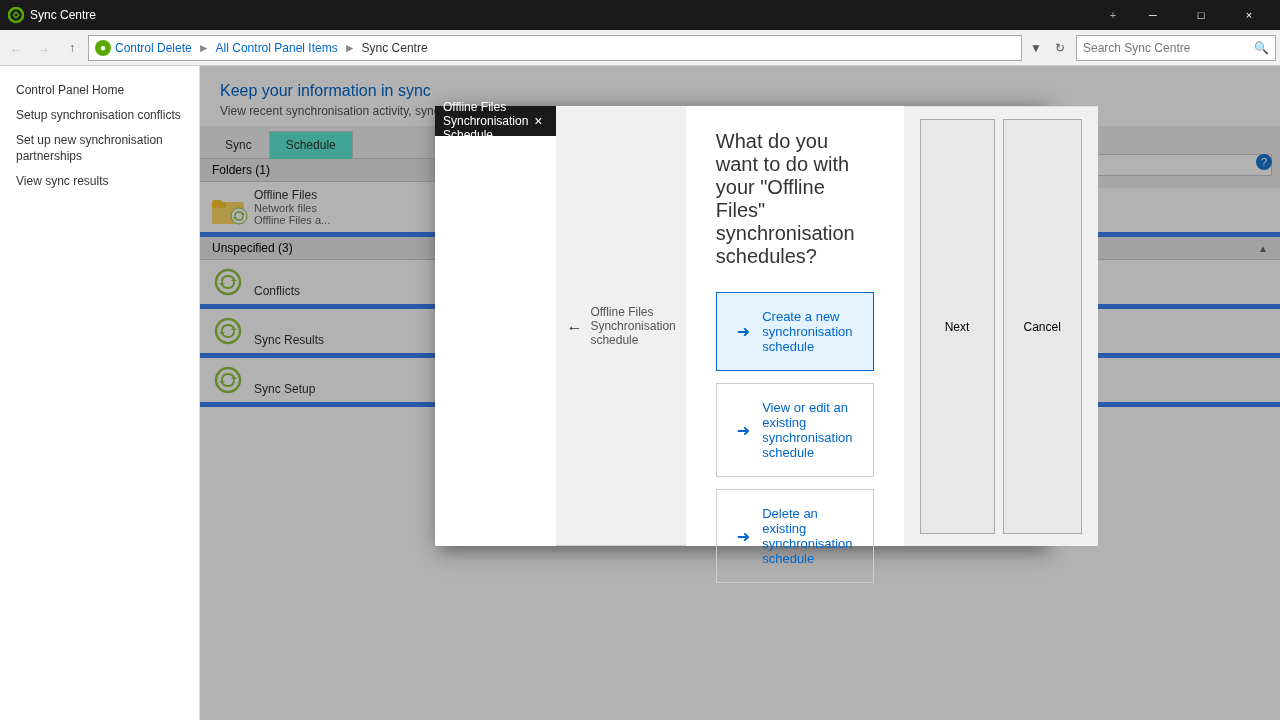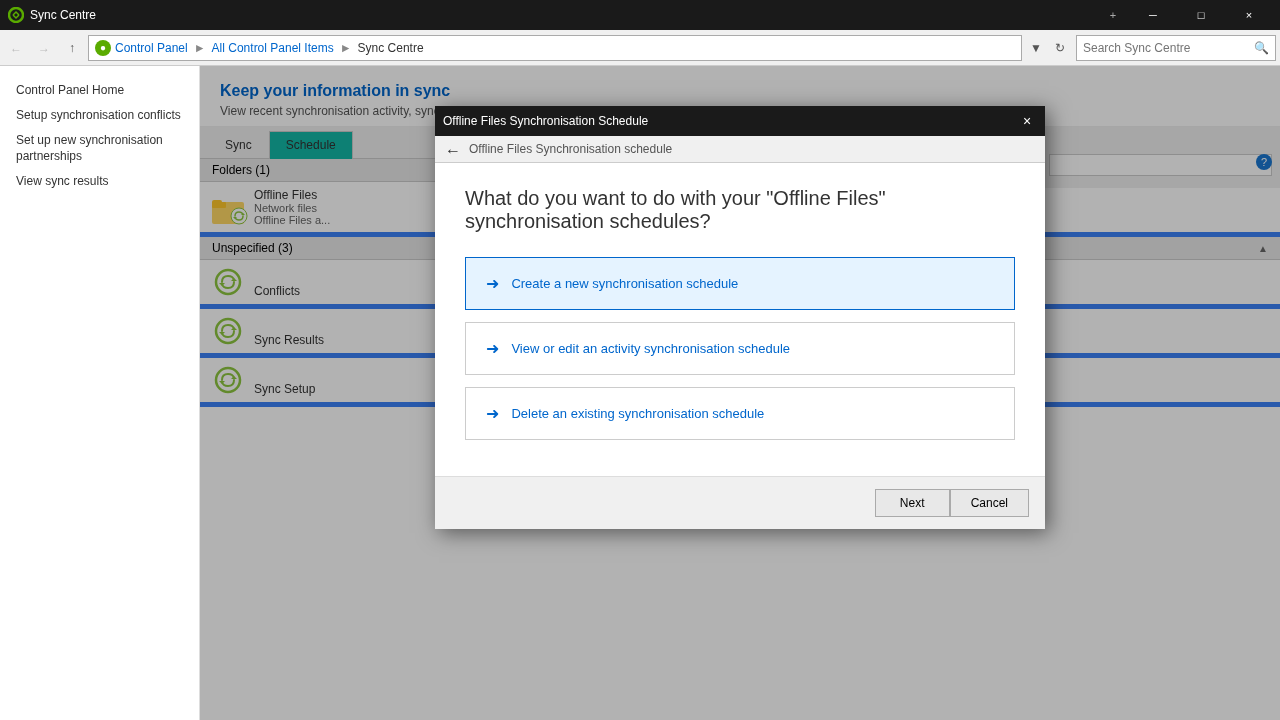--- a/index.html
+++ b/index.html
@@ -174,21 +174,21 @@
       background: white;
       overflow: hidden;
       position: relative;
     }
     .content-header {
       padding: 16px 20px 8px;
       border-bottom: 1px solid #eee;
     }
     .content-header h2 {
       font-size: 16px;
-      font-weight: 700;
+      font-weight: 400;
       color: #0066cc;
       margin-bottom: 4px;
     }
     .content-header p {
       font-size: 12px;
       color: #555;
     }
 
     .tabs-bar {
       display: flex;
@@ -199,21 +199,21 @@
     .tab {
       padding: 6px 16px;
       font-size: 12px;
       cursor: pointer;
       color: #333;
       border: 1px solid transparent;
       border-bottom: none;
       margin-top: 4px;
     }
     .tab.active {
-      background: #14b8a6;
+      background: #5eead4;
       border-color: #ccc;
       border-bottom-color: white;
       margin-bottom: -1px;
     }
 
     
     .section-header {
       display: flex;
       align-items: center;
       justify-content: space-between;
@@ -267,21 +267,21 @@
       align-items: flex-start;
       justify-content: center;
       padding-top: 40px;
       z-index: 100;
     }
     .modal {
       background: white;
       width: 610px;
       max-height: 440px;
       display: flex;
-      flex-direction: column;
+      flex-direction: row;
       box-shadow: 4px 4px 20px rgba(0,0,0,0.5);
     }
     .modal-titlebar {
       background: #1a1a1a;
       height: 30px;
       display: flex;
       align-items: center;
       padding: 0 8px;
       color: white;
     }
@@ -343,20 +343,21 @@
     .modal-option-text {
       font-size: 13px;
       color: #0066cc;
       cursor: pointer;
     }
     .modal-footer {
       padding: 12px 16px;
       border-top: 1px solid #ddd;
       display: flex;
       justify-content: flex-end;
+      gap: 8px;
       background: #f0f0f0;
     }
     .modal-btn {
       padding: 6px 20px;
       font-size: 12px;
       border: 1px solid #aaa;
       background: #e8e8e8;
       cursor: pointer;
       min-width: 75px;
     }
@@ -383,21 +384,21 @@
     <div class="title-bar-btn close">×</div>
   </div>
 </div>
 
 <div class="address-bar">
   <div class="nav-btn disabled">←</div>
   <div class="nav-btn disabled">→</div>
   <div class="nav-btn">↑</div>
   <div class="breadcrumb-bar">
     <div class="breadcrumb-icon">●</div>
-    <span class="breadcrumb-link">Control Panel</span>
+    <span class="breadcrumb-link">Control Delete</span>
     <span class="breadcrumb-sep">►</span>
     <span class="breadcrumb-link">All Control Panel Items</span>
     <span class="breadcrumb-sep">►</span>
     <span class="breadcrumb-current">Sync Centre</span>
   </div>
   <div class="breadcrumb-dropdown">▼</div>
   <div class="refresh-btn">↻</div>
   <div class="search-bar">
     <input class="search-input" type="text" placeholder="Search Sync Centre" style="">
     <span>🔍</span>
@@ -536,21 +537,21 @@
         <div class="modal-body">
           <div class="modal-question">What do you want to do with your "Offline Files" synchronisation schedules?</div>
 
           <div class="modal-option selected">
             <span class="modal-option-arrow">➜</span>
             <span class="modal-option-text">Create a new synchronisation schedule</span>
           </div>
 
           <div class="modal-option">
             <span class="modal-option-arrow">➜</span>
-            <span class="modal-option-text">View or edit an activity synchronisation schedule</span>
+            <span class="modal-option-text">View or edit an existing synchronisation schedule</span>
           </div>
 
           <div class="modal-option">
             <span class="modal-option-arrow">➜</span>
             <span class="modal-option-text">Delete an existing synchronisation schedule</span>
           </div>
         </div>
 
         <div class="modal-footer">
           <button class="modal-btn primary">Next</button>

